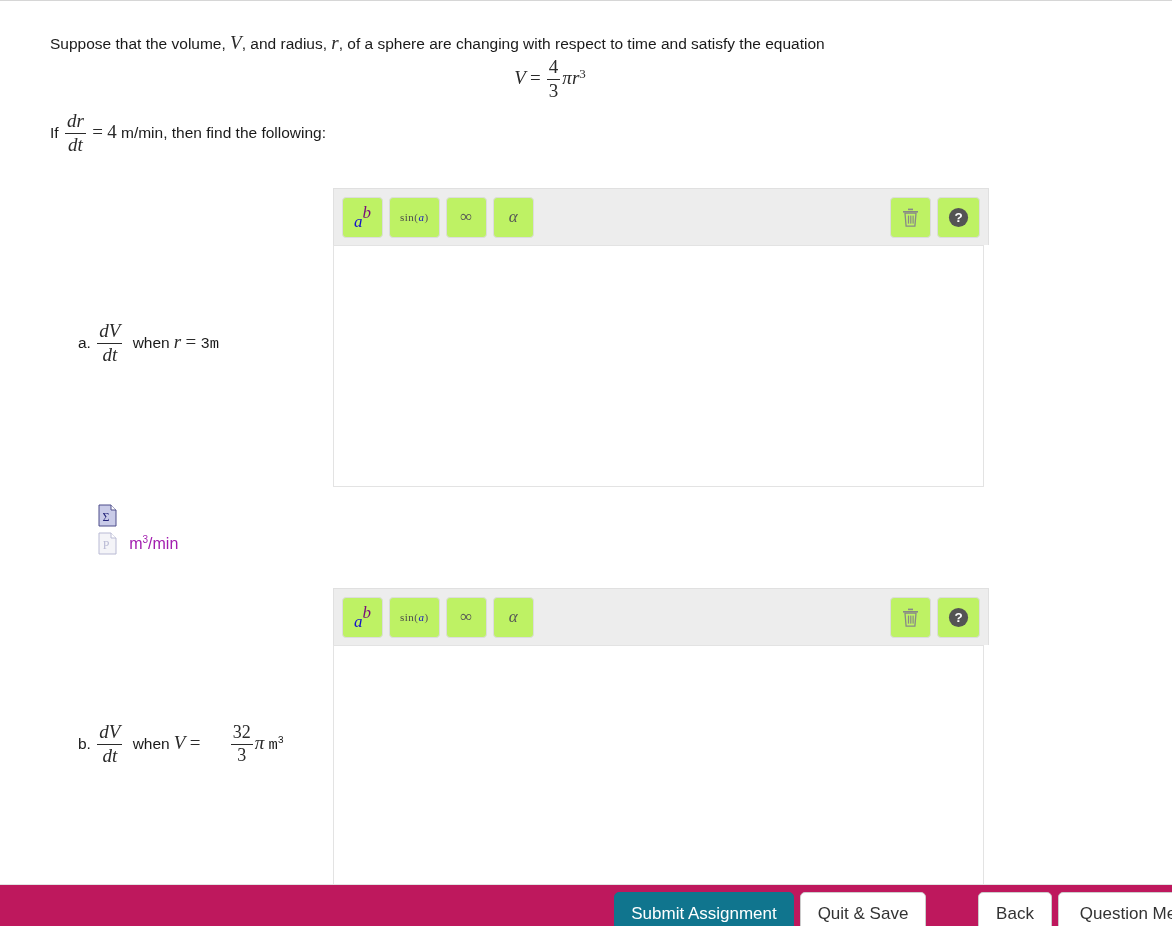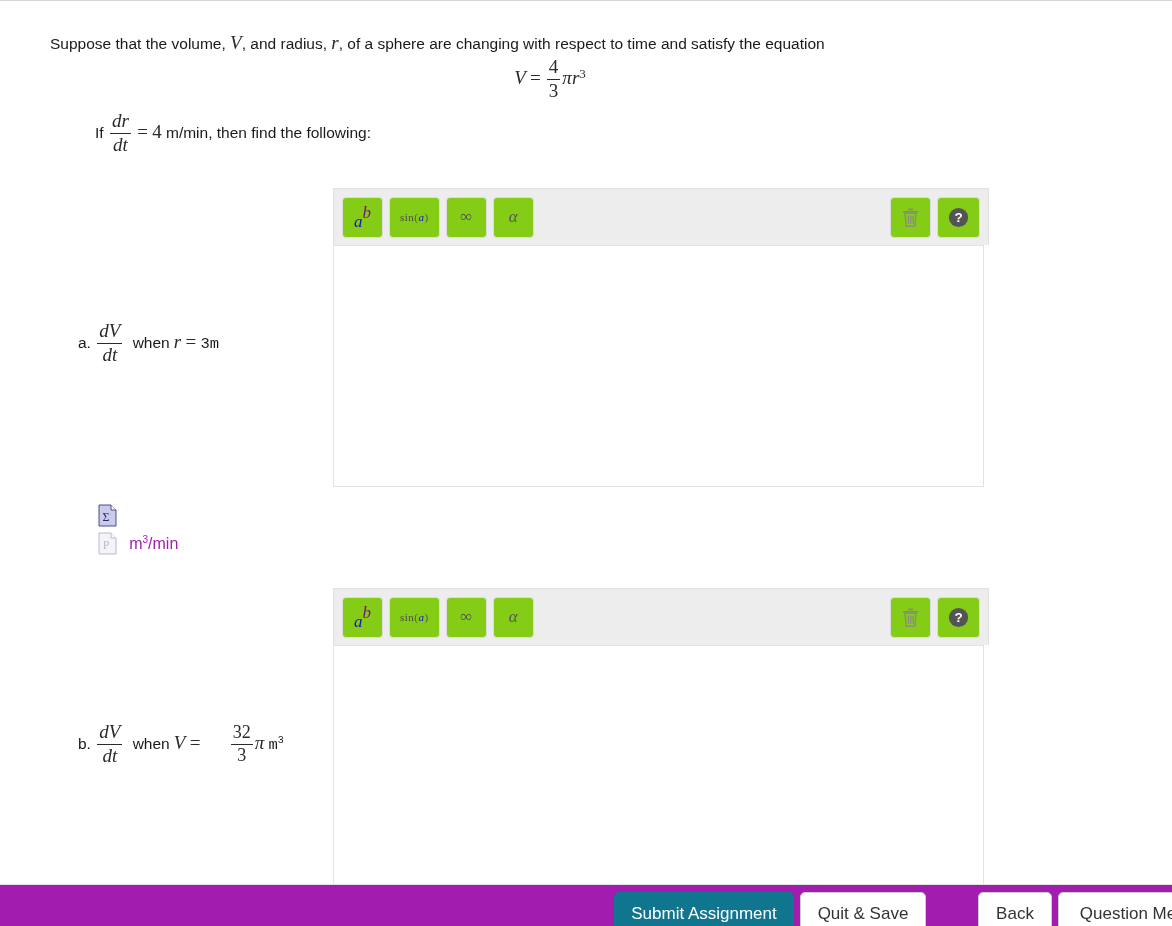--- a/index.html
+++ b/index.html
@@ -104,21 +104,20 @@
     text-align: center;
   }
   .if-line {
     position: absolute;
     left: 50px;
     top: 100px;
     font-size: 15.5px;
     color: #1a1a1a;
     line-height: 22px;
     white-space: nowrap;
-    margin-left: 45px;
   }
 
   
   .part-label {
     position: absolute;
     font-size: 15.5px;
     color: #1a1a1a;
     white-space: nowrap;
   }
   .part-label .letter {
@@ -155,21 +154,21 @@
     border: 1px solid #e0e0e0;
     border-bottom: none;
     display: flex;
     align-items: center;
     padding: 0 8px;
   }
   .mq-tool {
     box-sizing: border-box;
     height: 41px;
     min-width: 41px;
-    background: #84cc16;
+    background: #bef264;
     border: 1px solid #dcdcdc;
     border-radius: 4px;
     margin-right: 6px;
     display: flex;
     align-items: center;
     justify-content: center;
     padding: 0 10px;
     cursor: pointer;
     user-select: none;
   }
@@ -245,21 +244,21 @@
   }
   .broken-unit-text sup { font-size: 10px; }
 
   
   .bottom-bar {
     position: absolute;
     left: 0;
     top: 884px;
     width: 1172px;
     height: 42px;
-    background: #a21caf;
+    background: #be185d;
     border-top: 1px solid #e2e2e2;
   }
   .btn {
     position: absolute;
     box-sizing: border-box;
     top: 7px;
     height: 44px;
     border-radius: 5px;
     font-family: "Liberation Sans", sans-serif;
     font-size: 17px;

